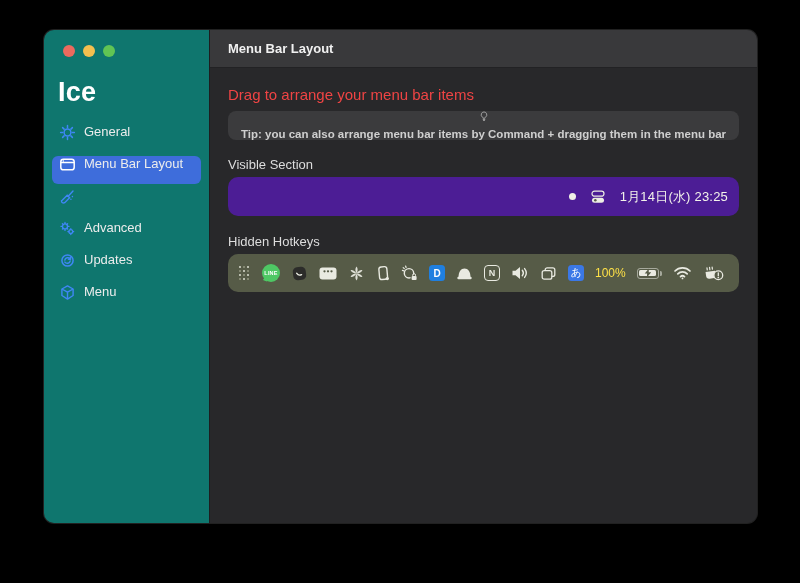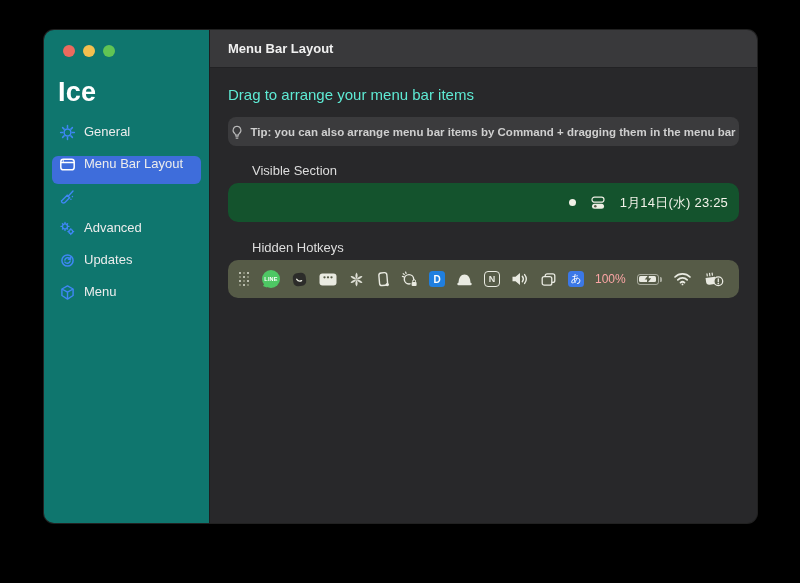--- a/index.html
+++ b/index.html
@@ -21,26 +21,26 @@
               padding-left:7px; margin-bottom:4px; color:#ececec; font-size:13px; cursor:default; }
   .nav-item.selected { background:#3e6ddb; }
   .nav-ico { width:17px; height:17px; display:flex; align-items:center; justify-content:center; }
 
   
   .main { flex:1; display:flex; flex-direction:column; }
   .titlebar { height:38px; background:#39393b; border-bottom:1px solid #222224;
               display:flex; align-items:center; padding-left:18px; }
   .titlebar span { color:#f1f1f1; font-size:13px; font-weight:700; }
   .content { flex:1; padding:18px; background:#28282a; }
-  .heading { color:#5eead4; font-size:15px; margin-bottom:14px; }
+  .heading { color:#ef4444; font-size:15px; margin-bottom:8px; }
   .tipbox { height:29px; background:#3b3b3d; border-radius:8px; display:flex; align-items:center;
-            justify-content:center; gap:7px; margin-bottom:17px; }
+            justify-content:center; gap:7px; margin-bottom:17px;flex-direction:column; }
   .tipbox span { color:#cfcfcf; font-size:11.5px; font-weight:600; }
-  .section-label { color:#dddddd; font-size:13px; margin-bottom:5px;margin-left:24px; }
-  .bar { height:39px; background:#14532d; border-radius:10px; display:flex; align-items:center;
+  .section-label { color:#dddddd; font-size:13px; margin-bottom:5px; }
+  .bar { height:39px; background:#4c1d95; border-radius:10px; display:flex; align-items:center;
          padding:0 11px; margin-bottom:18px; }
   .bar.hidden-bar { height:38px; background:#565b47; gap:11px; margin-bottom:0; }
   .bar.visible-bar { justify-content:flex-end; gap:14px; }
   .clock { color:#f3f3ea; font-size:13px; letter-spacing:.2px; }
 
   .mb-item { display:flex; align-items:center; justify-content:center; }
 
   
   .ice-dot { width:7px; height:7px; border-radius:50%; background:#f0f0e6; }
 
@@ -60,21 +60,21 @@
   .sq-badge { width:16px; height:16px; border-radius:3.5px; display:flex; align-items:center;
               justify-content:center; color:#fff; font-weight:700; }
   .deepl { background:#1f7fe0; font-size:10px; }
   .kana  { background:#3b78e7; font-size:10.5px; font-weight:400; }
 
   
   .notion-badge { width:16px; height:16px; border:1.6px solid #e9eae1; border-radius:4px;
                   display:flex; align-items:center; justify-content:center; }
   .notion-badge b { color:#e9eae1; font-size:9px; font-weight:700; }
 
-  .pct { color:#fca5a5; font-size:12px; }
+  .pct { color:#fde047; font-size:12px; }
 
   
   .battery { display:flex; align-items:center; }
   .batt-body { position:relative; width:22px; height:11px; border:1px solid rgba(233,234,225,.55);
                border-radius:3px; }
   .batt-fill { position:absolute; left:1.5px; top:1.5px; bottom:1.5px; right:1.5px;
                background:#e9eae1; border-radius:1.5px; }
   .batt-body svg { position:absolute; left:50%; top:50%; transform:translate(-50%,-50%); }
   .batt-nub { width:2.5px; height:5px; background:rgba(233,234,225,.55);
               border-radius:0 1.5px 1.5px 0; margin-left:1px; }

